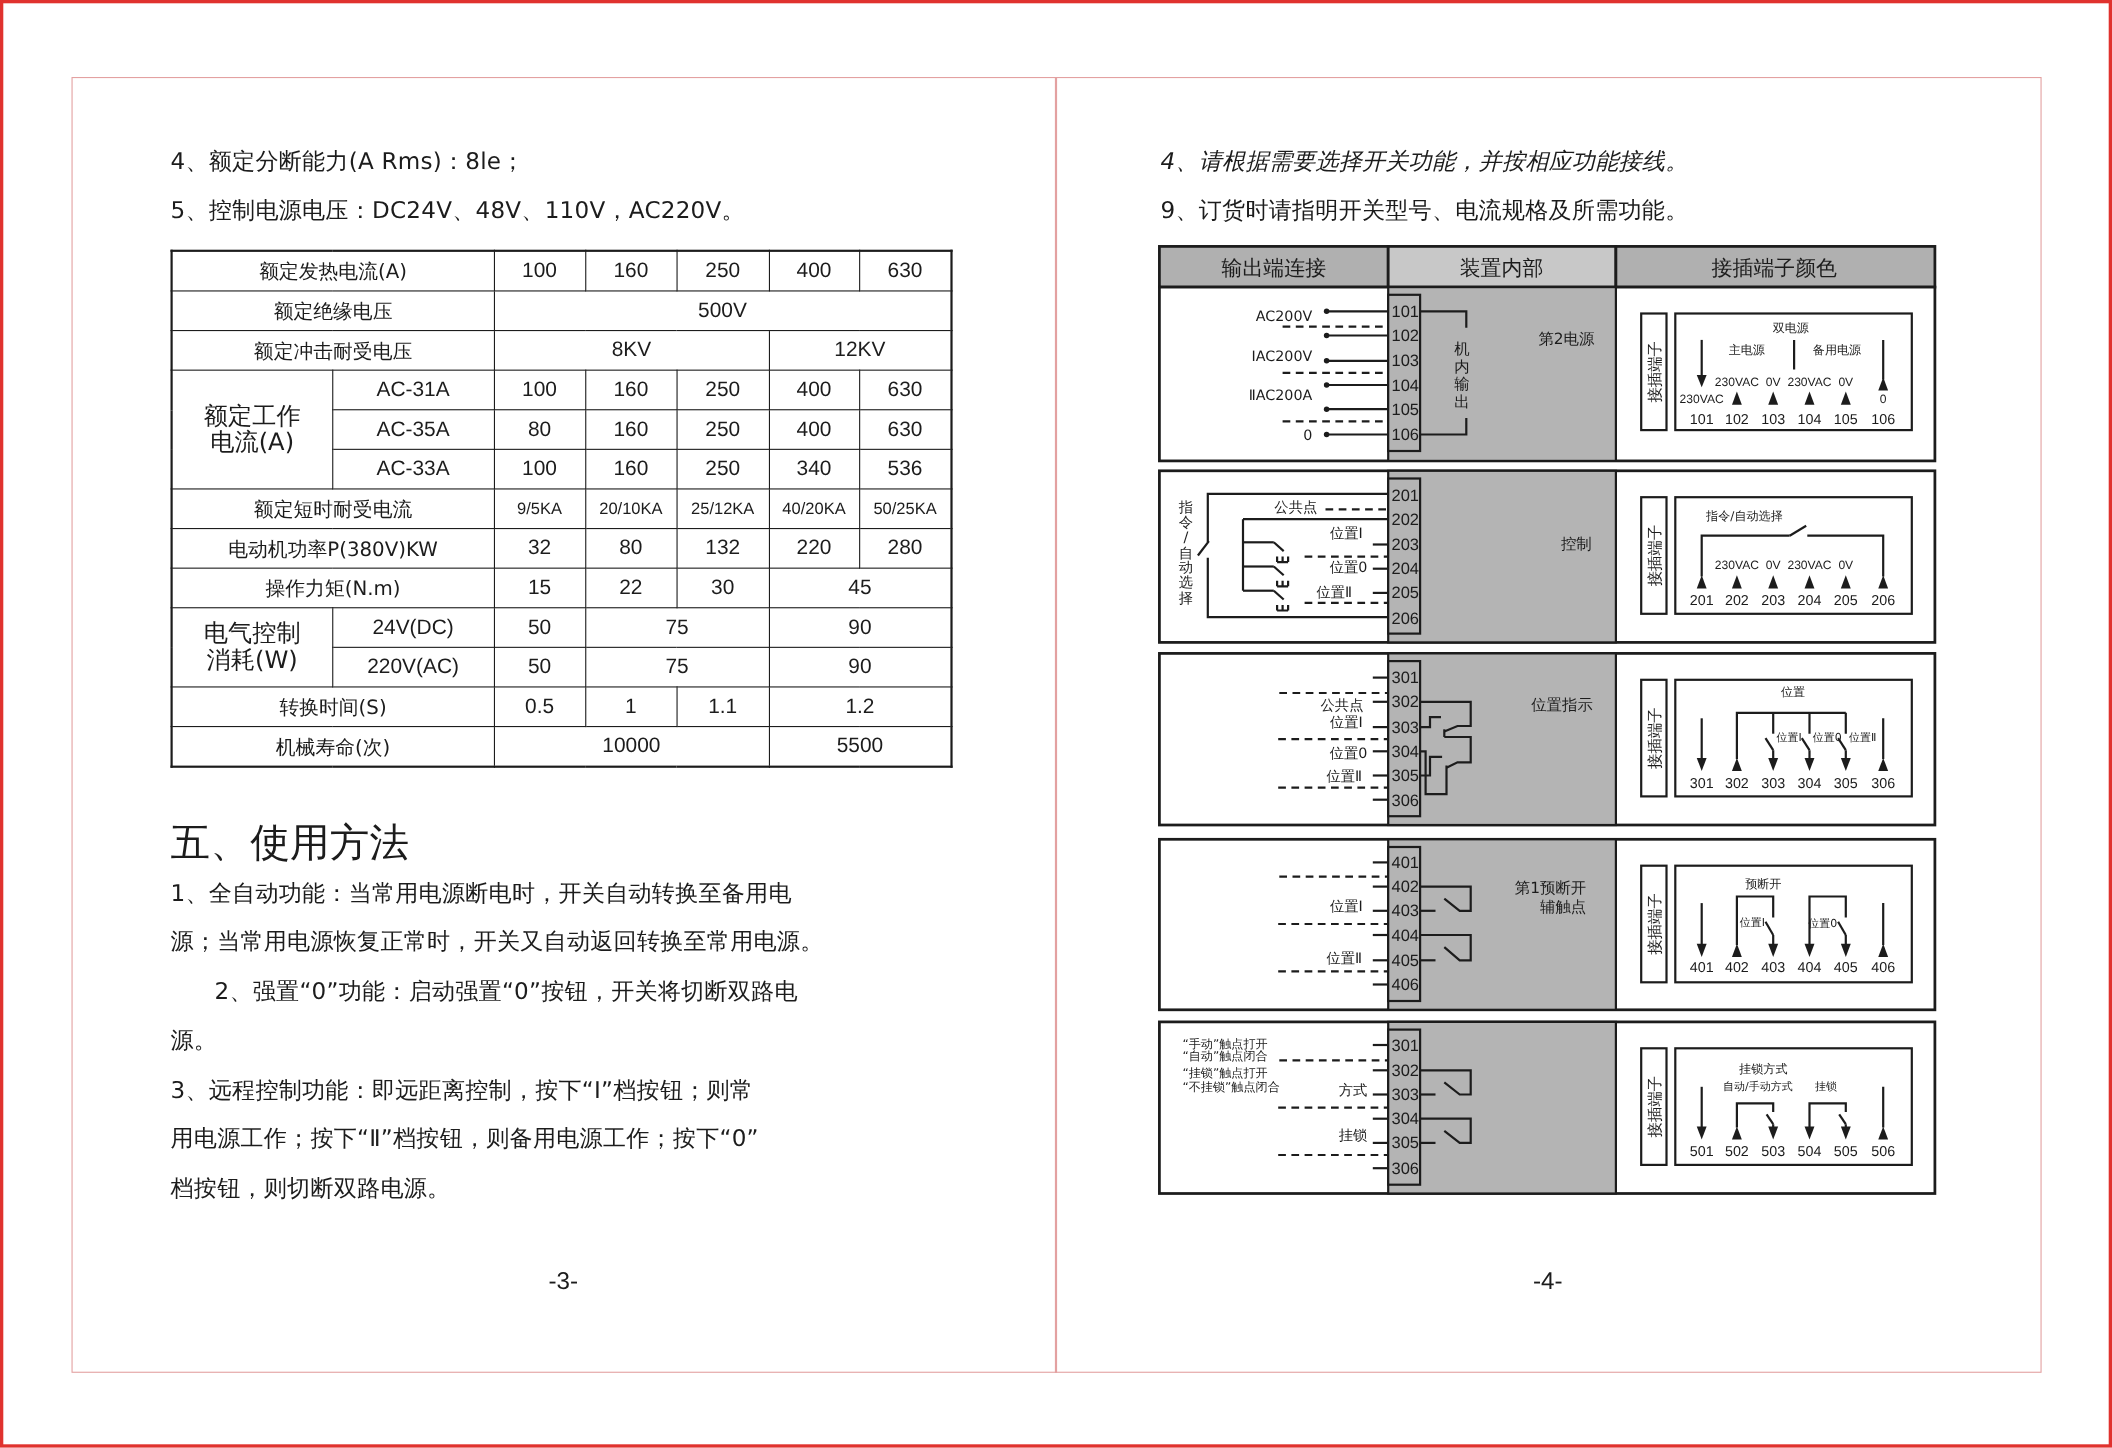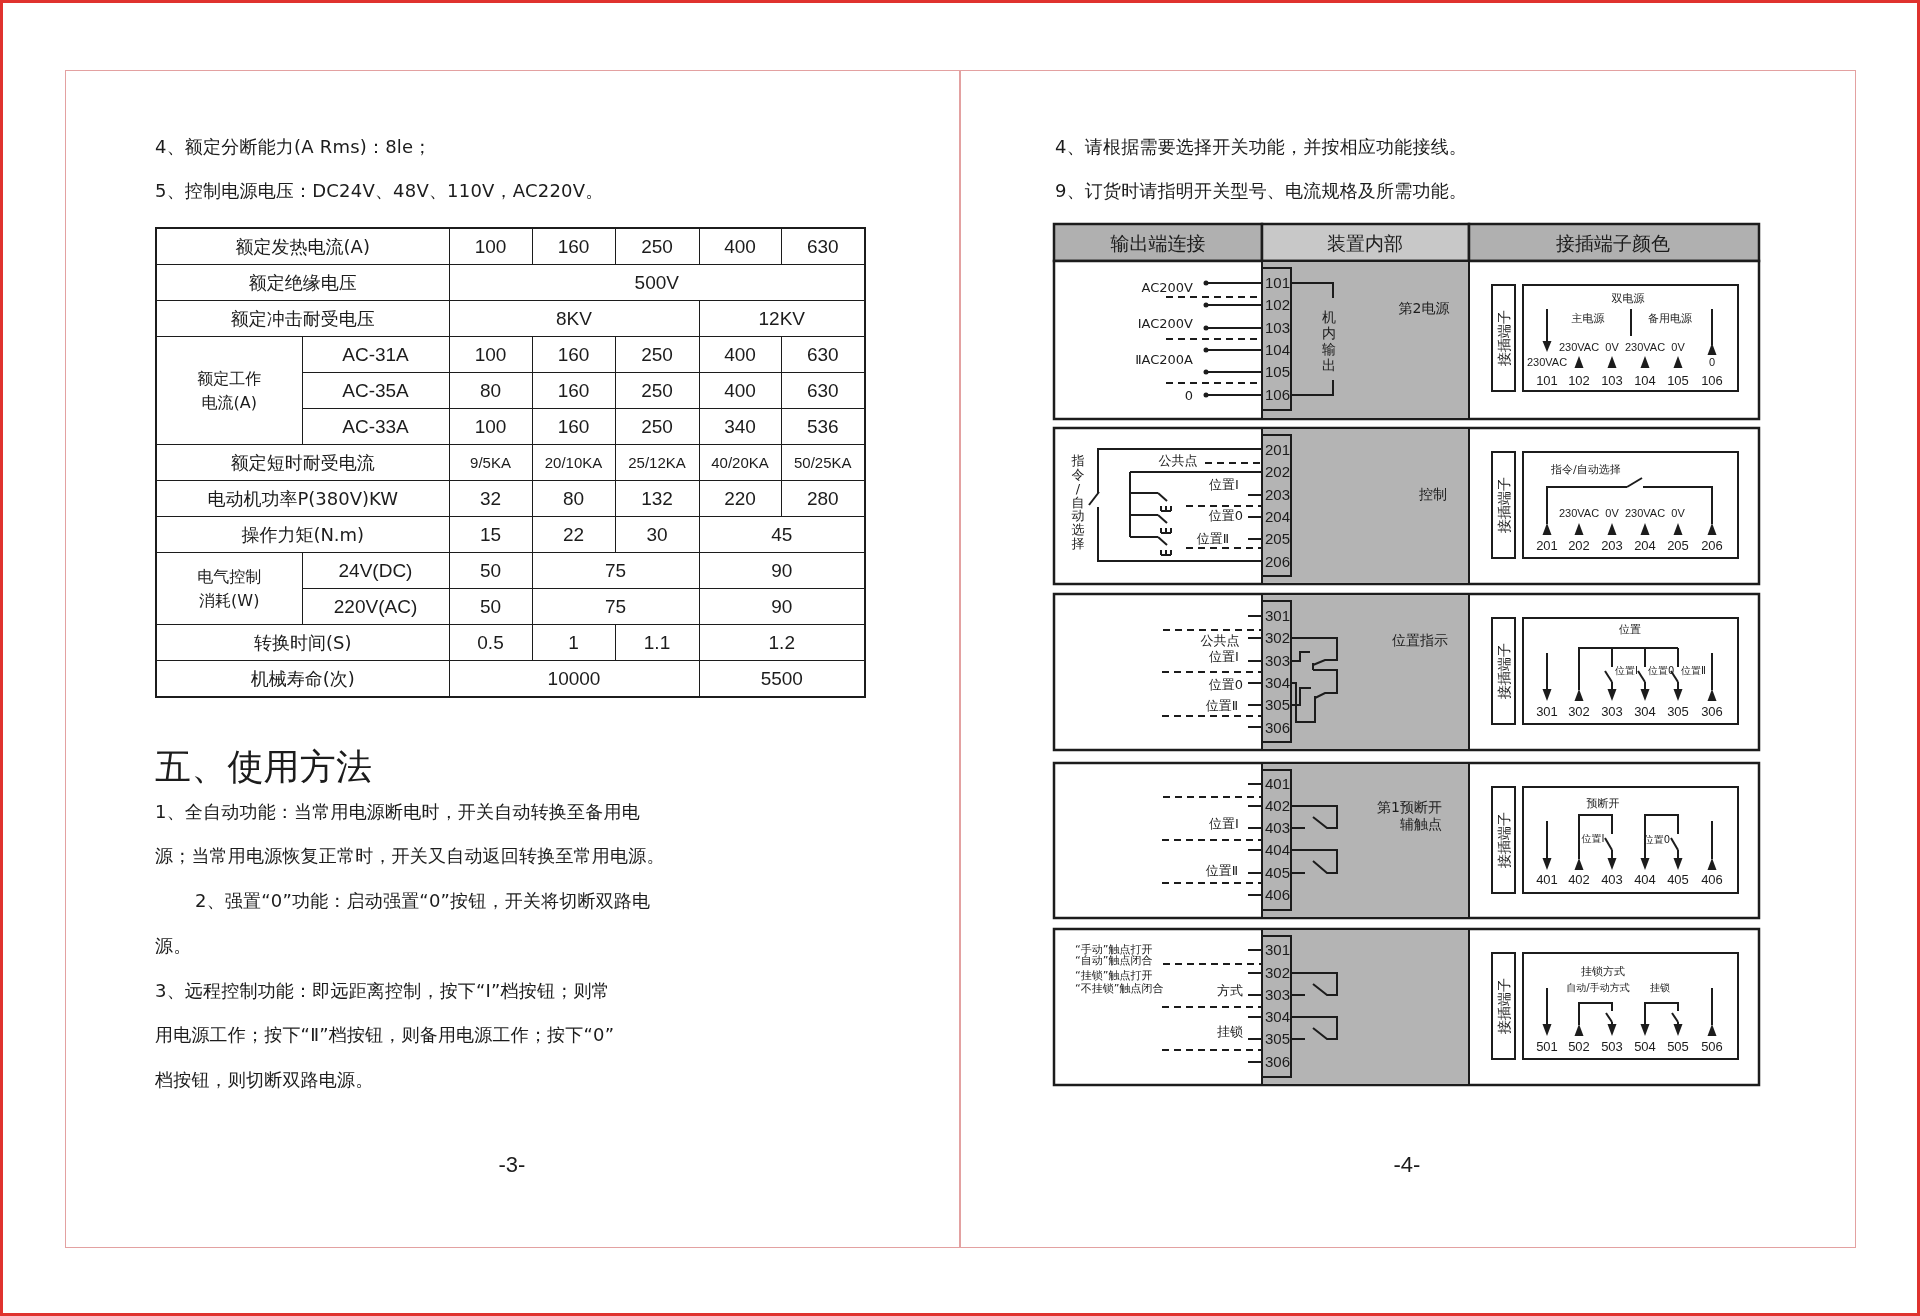--- a/index.html
+++ b/index.html
@@ -13,42 +13,42 @@
     box-sizing:border-box; border:3px solid #e0322e; pointer-events:none;
   }
   .frame {
     position:absolute; top:70px; height:1178px; box-sizing:border-box;
     border:1.5px solid #e3a1a1;
   }
   .frame.left { left:65px; width:896px; }
   .frame.right { left:959px; width:897px; }
 
   .tline {
-    position:absolute; white-space:nowrap; font-size:18px;
+    position:absolute; white-space:nowrap; font-size:21px;
     height:36px; line-height:36px; letter-spacing:0.2px;
   }
   .tline.title { font-size:36px; }
   .pagenum {
     position:absolute; width:100px; text-align:center; top:1150px;
     height:30px; line-height:30px; font-size:22px;
     font-family:"Liberation Sans", sans-serif;
   }
 
   table.spec {
     position:absolute; left:155px; top:227px; width:709px;
     border-collapse:collapse; table-layout:fixed;
     border:2.5px solid #1c1c1c;
     font-family:"Liberation Sans", sans-serif; font-size:19px;
   }
   table.spec td {
     border:1.5px solid #1c1c1c; height:35px; padding:0;
     text-align:center; vertical-align:middle; white-space:nowrap; overflow:hidden;
   }
   table.spec td.lab { font-family:"DejaVu Sans", sans-serif; font-size:18px; }
-  table.spec td.grp { font-family:"DejaVu Sans", sans-serif; font-size:16px; line-height:24px;margin-left:23px; }
+  table.spec td.grp { font-family:"DejaVu Sans", sans-serif; font-size:22px; line-height:24px;margin-left:23px; }
   table.spec td.small { font-size:15px; }
 
   svg.diagram { position:absolute; left:1050px; top:220px; width:715px; height:870px; }
   .dg text { font-family:"DejaVu Sans", sans-serif; fill:#1c1c1c; }
   .dg .hdr { font-size:19px; }
   .dg .tnum { font-size:15px; font-family:"Liberation Sans", sans-serif; }
   .dg .lbl { font-size:13px; }
   .dg .mid { font-size:14px; }
   .dg .sm { font-size:11px; }
   .dg .xs { font-size:10px; }
@@ -189,21 +189,21 @@
   <div class="tline" style="left:155px;top:883px;margin-left:40px;">2、强置“0”功能：启动强置“0”按钮，开关将切断双路电</div>
   <div class="tline" style="left:155px;top:928px;">源。</div>
   <div class="tline" style="left:155px;top:973px;">3、远程控制功能：即远距离控制，按下“Ⅰ”档按钮；则常</div>
   <div class="tline" style="left:155px;top:1017px;">用电源工作；按下“Ⅱ”档按钮，则备用电源工作；按下“0”</div>
   <div class="tline" style="left:155px;top:1062px;">档按钮，则切断双路电源。</div>
 
   <div class="pagenum" style="left:462px;">-3-</div>
 </div>
 
 <div>
-  <div class="tline" style="left:1055px;top:129px;">4、请根据需要选择开关功能，并按相应功能接线。</div>
+  <div class="tline" style="left:1055px;top:129px;font-style:italic;">4、请根据需要选择开关功能，并按相应功能接线。</div>
   <div class="tline" style="left:1055px;top:173px;">9、订货时请指明开关型号、电流规格及所需功能。</div>
 
   <svg class="diagram dg" viewBox="1050 220 715 870" xmlns="http://www.w3.org/2000/svg">
 
     <g>
       <rect x="1054" y="224" width="208" height="37" fill="#b0b0b0" stroke="#1c1c1c" stroke-width="2.5"></rect>
       <rect x="1262" y="224" width="207" height="37" fill="#c8c8c8" stroke="#1c1c1c" stroke-width="2.5"></rect>
       <rect x="1469" y="224" width="290" height="37" fill="#b0b0b0" stroke="#1c1c1c" stroke-width="2.5"></rect>
       <text class="hdr" x="1158" y="250" text-anchor="middle">输出端连接</text>
       <text class="hdr" x="1365" y="250" text-anchor="middle">装置内部</text>

